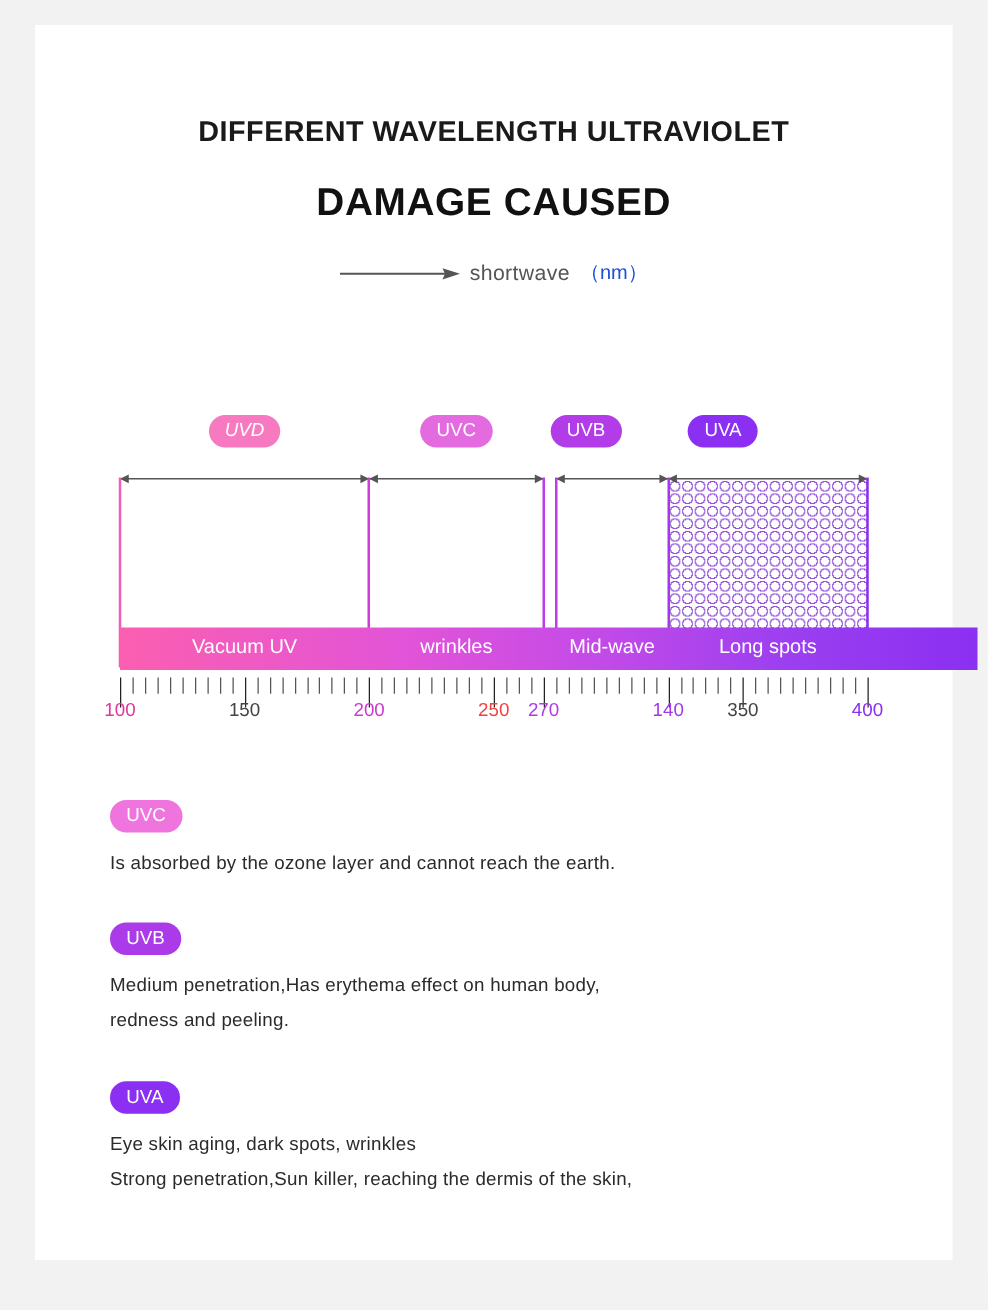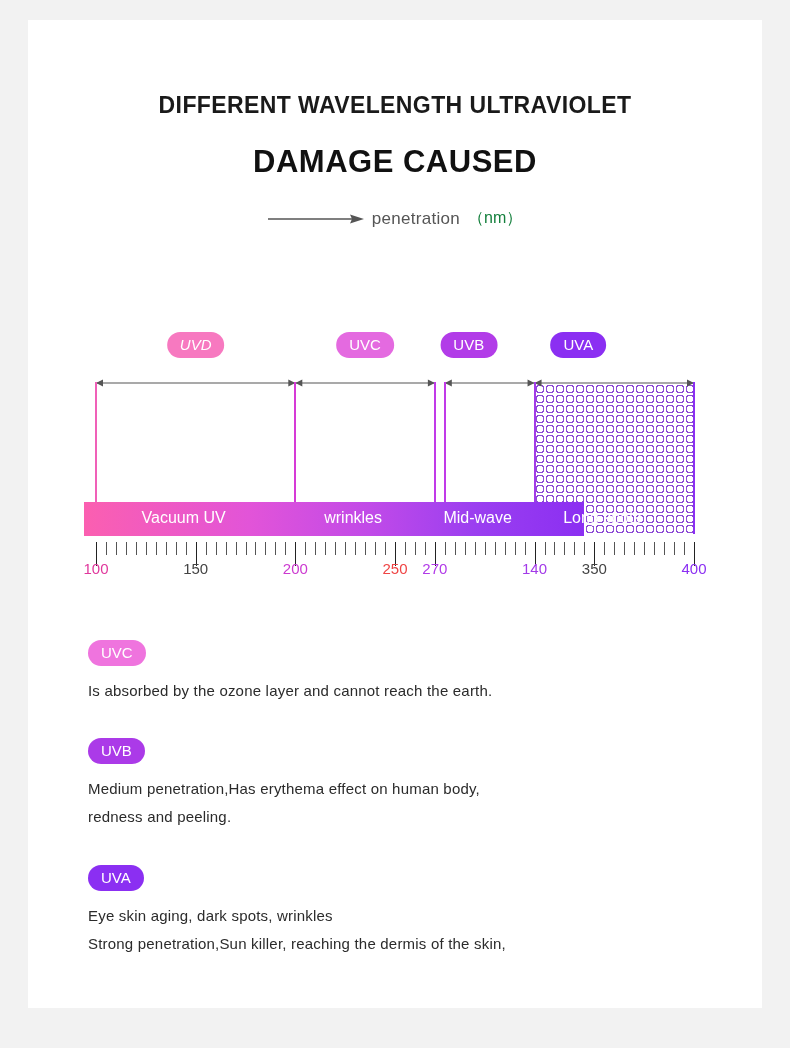--- a/index.html
+++ b/index.html
@@ -56,21 +56,21 @@
     gap: 8px;
   }
   .wave-arrow { display:block; }
   .wave-text {
     font-size: 17px;
     color: #555;
     letter-spacing: 0.3px;
   }
   .wave-unit {
     font-size: 16px;
-    color: #15803d;
+    color: #1d4ed8;
   }
 
   
   .chart {
     position: absolute;
     left: 0; top: 300px;
     width: 734px;
     height: 290px;
   }
   .band-label {
@@ -95,23 +95,23 @@
     position: absolute;
     top: 64px;
     height: 150px;
     background-color: #ffffff;
     background-image:
       radial-gradient(circle at 5px 5px, #ffffff 3.4px, #8d4bd6 3.4px, #8d4bd6 4.4px, #ffffff 4.5px);
     background-size: 10px 10px;
   }
   .spectrum-bar {
     position: absolute;
-    left: 56px;
+    left: 68px;
     top: 182px;
-    width: 500px;
+    width: 686px;
     height: 34px;
     background: linear-gradient(to right, #fb5fb0 0%, #e254d8 33%, #c14ae8 57%, #9b3ff0 78%, #8b2ff2 100%);
     display: flex;
     align-items: center;
   }
   .seg-label {
     position: absolute;
     transform: translateX(-50%);
     color: #fff;
     font-size: 16px;
@@ -166,21 +166,21 @@
 <div class="page">
 
   <div class="title-1">DIFFERENT WAVELENGTH ULTRAVIOLET</div>
   <div class="title-2">DAMAGE CAUSED</div>
 
   <div class="wave-row">
     <svg class="wave-arrow" width="96" height="14" viewBox="0 0 96 14">
       <line x1="0" y1="7" x2="88" y2="7" stroke="#555" stroke-width="1.6"></line>
       <polygon points="96,7 82,2.5 84,7 82,11.5" fill="#555"></polygon>
     </svg>
-    <span class="wave-text">penetration</span>
+    <span class="wave-text">shortwave</span>
     <span class="wave-unit">（nm）</span>
   </div>
 
   <div class="chart">
 
   <div class="hatch" style="left: 506.533px; width: 159.467px;"></div>
       <svg width="734" height="20" viewBox="0 0 734 20" style="position: absolute; left: 0px; top: 55px;">
         <g>
           <line x1="68" y1="8" x2="267.3333333333333" y2="8" stroke="#555" stroke-width="1.1"></line>
           <polygon points="68,8 75,4.5 75,11.5" fill="#555"></polygon>

